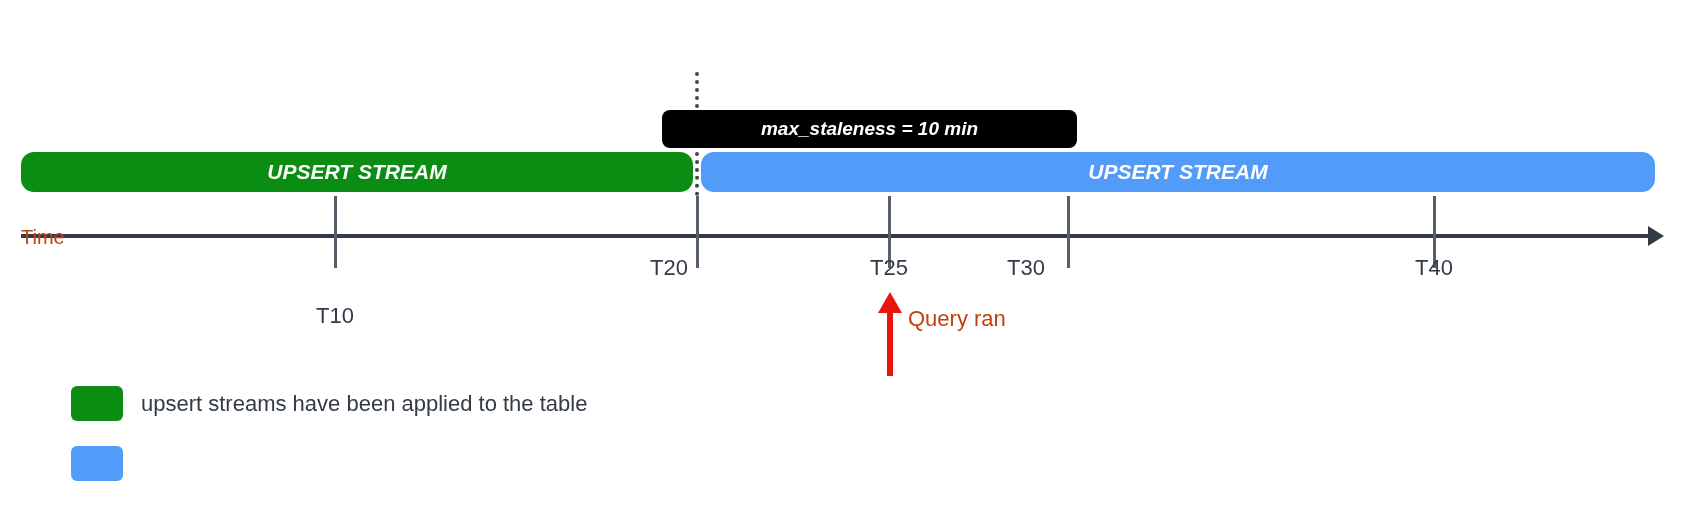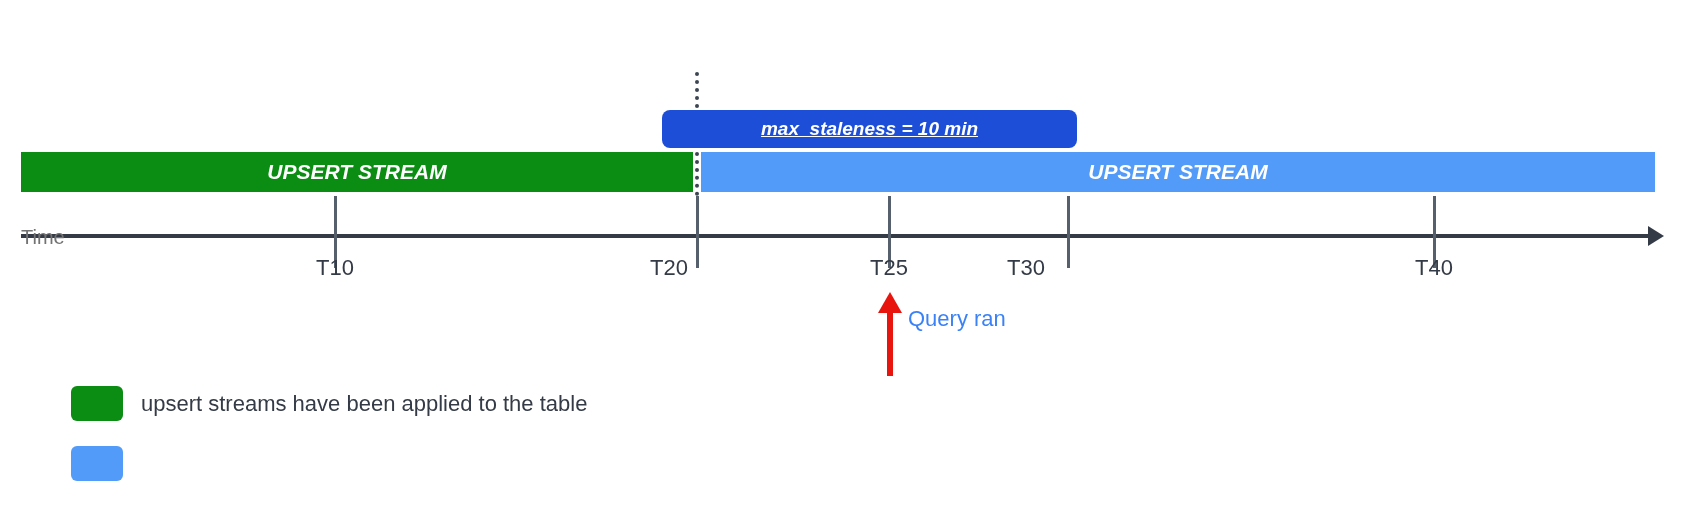--- a/index.html
+++ b/index.html
@@ -39,21 +39,21 @@
     top: 72px;
     width: 0px;
     height: 124px;
     border-left: 4px dotted #3c4550;
   }
 
   
   .bar {
     position: absolute;
     height: 38px;
-    border-radius: 0;
+    border-radius: 13px;
     display: flex;
     align-items: center;
     justify-content: center;
     color: #ffffff;
     font-weight: bold;
     font-style: italic;
     white-space: nowrap;
   }
   #staleness-bar {
     left: 662px;
@@ -113,21 +113,21 @@
     font-size: 22px;
     color: #343b46;
     transform: translateX(-50%);
     white-space: nowrap;
   }
   #time-label {
     position: absolute;
     left: 21px;
     top: 226px;
     font-size: 20px;
-    color: #737373;
+    color: #c2410c;
   }
 
   
   #query-arrow-shaft {
     position: absolute;
     left: 887px;
     top: 310px;
     width: 6px;
     height: 66px;
     background: #e8150f;
@@ -140,21 +140,21 @@
     height: 0;
     border-left: 12px solid transparent;
     border-right: 12px solid transparent;
     border-bottom: 21px solid #e8150f;
   }
   #query-label {
     position: absolute;
     left: 908px;
     top: 306px;
     font-size: 22px;
-    color: #3b82f6;
+    color: #c2410c;
     white-space: nowrap;
   }
 
   
   .legend-row {
     position: absolute;
     left: 71px;
     display: flex;
     align-items: center;
   }
@@ -174,33 +174,33 @@
   }
 </style>
 </head>
 <body>
 
 <div id="stage">
 
 
   <div id="watermark-line"></div>
 
-  <div id="staleness-bar" class="bar" style="background: #1d4ed8; text-decoration: underline;">max_staleness = 10 min</div>
+  <div id="staleness-bar" class="bar" style="background: #000000;">max_staleness = 10 min</div>
 
   <div id="applied-bar" class="bar" style="background: rgb(11, 140, 18);">UPSERT STREAM</div>
 
   <div id="not-applied-bar" class="bar" style="background: rgb(82, 155, 249);">UPSERT STREAM</div>
 
   <div id="axis-line"></div>
   <div id="axis-arrow"></div>
   <div id="time-label">Time</div>
 
   <div id="ticks">
       <div class="tick" style="left: 334px;"></div>
-      <div class="tick-label" style="left: 335px;">T10</div>
+      <div class="tick-label" style="left: 335px; margin-top: 48px;">T10</div>
       <div class="tick" style="left: 696px;"></div>
       <div class="tick-label" style="left: 669px; text-align: right;">T20</div>
       <div class="tick" style="left: 888px;"></div>
       <div class="tick-label" style="left: 889px;">T25</div>
       <div class="tick" style="left: 1067px;"></div>
       <div class="tick-label" style="left: 1026px;">T30</div>
       <div class="tick" style="left: 1433px;"></div>
       <div class="tick-label" style="left: 1434px;">T40</div>
     </div>
 

